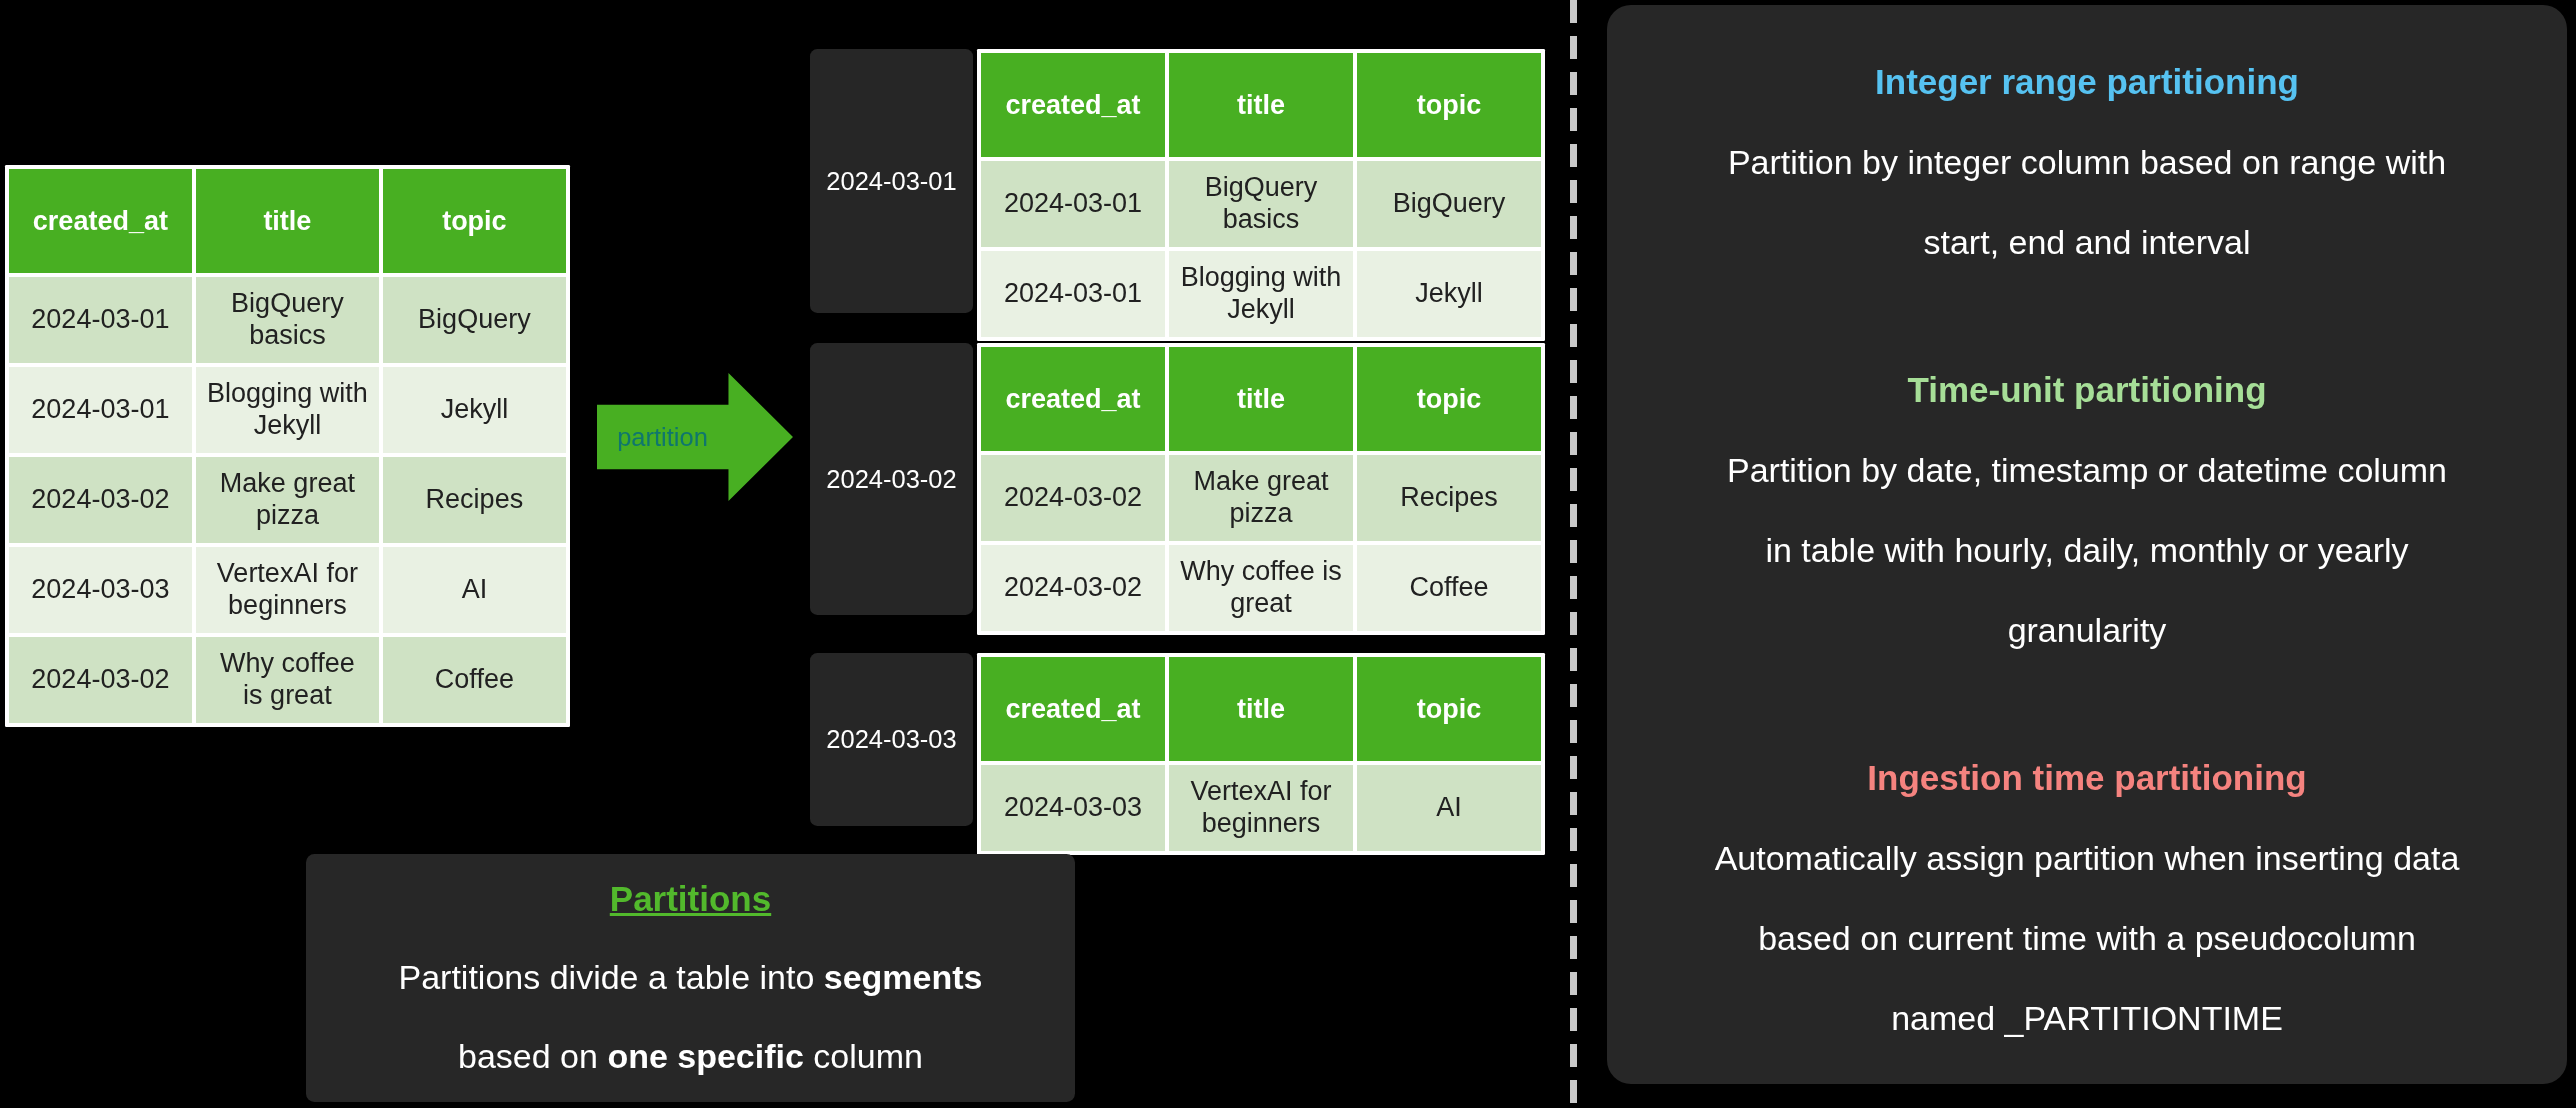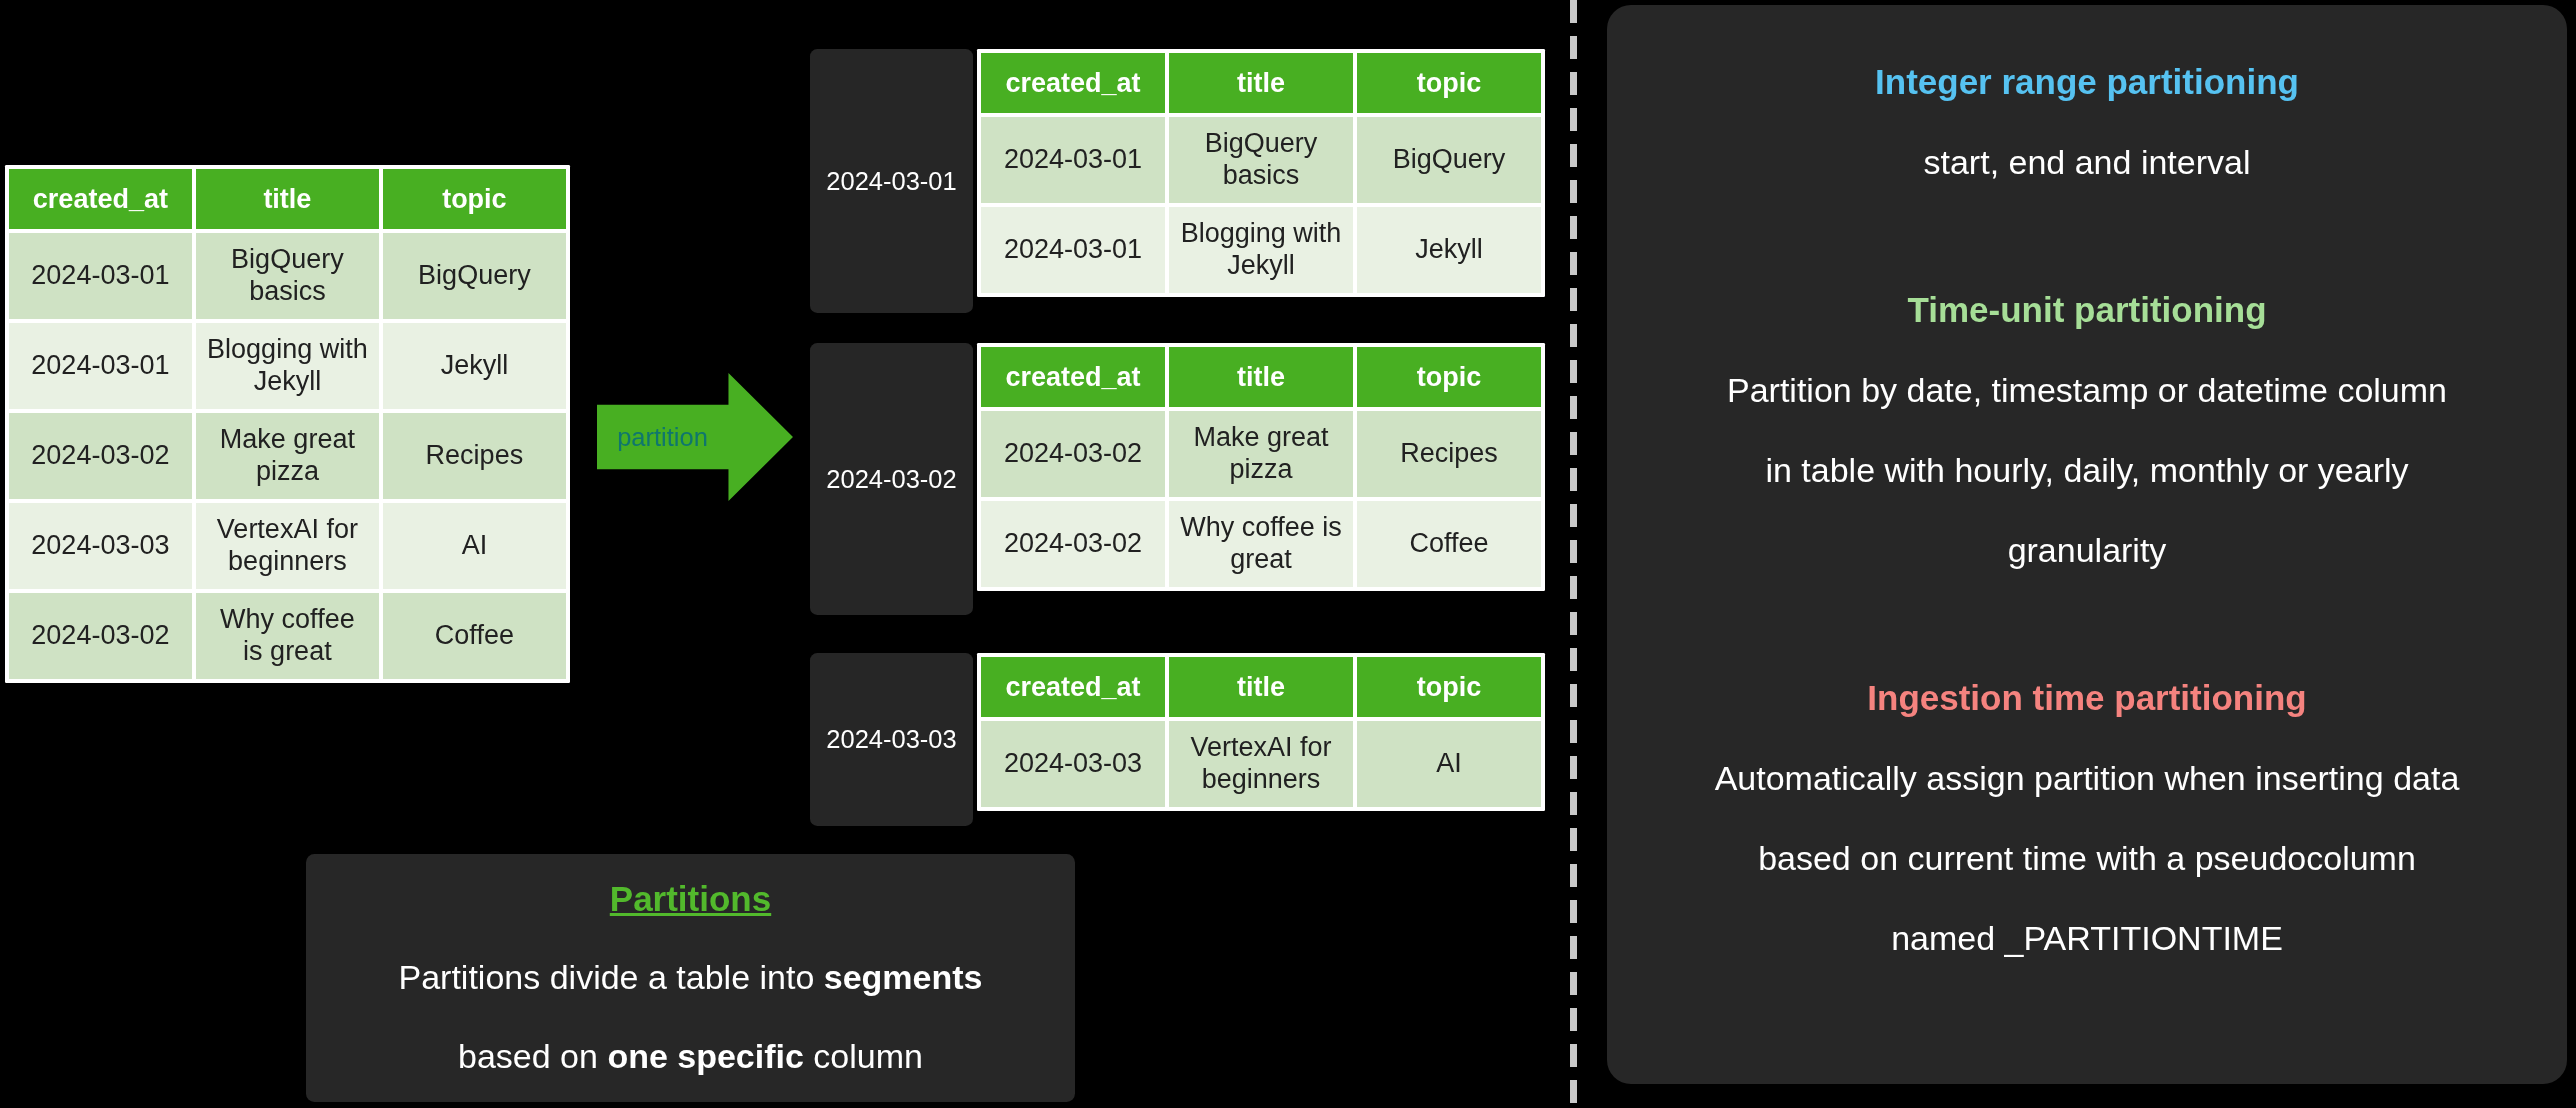--- a/index.html
+++ b/index.html
@@ -11,24 +11,24 @@
   
   .gtable{
     position:absolute;
     border-collapse:separate;
     border-spacing:4.9px;
     background:#fff;
     table-layout:fixed;
     border-radius:1.2px;
   }
   .gtable th{
-    height:60px;
+    height:72px;
     font-size:27px;font-weight:bold;color:#fff;
     text-align:center;vertical-align:middle;
-    padding:0 6px;
+    padding:16px 6px;
   }
   .gtable td{
     height:86px;
     font-size:27px;color:#212121;
     text-align:center;vertical-align:middle;
     line-height:1.18;
     padding:0 11px;
   }
   .src{left:4.9px;top:165px;width:565px;}
   .pt1{left:977px;top:49px;width:568px;}
@@ -197,20 +197,21 @@
   <div class="note-title" style="color: rgb(82, 185, 44);">Partitions</div>
   <div class="note-line"><span>Partitions divide a table into </span><b>segments</b></div>
   <div class="note-line"><span>based on </span><b>one specific</b><span> column</span></div>
 </div>
 
 <div class="dashes"></div>
 
 <div class="info" style="background-color: rgb(39, 39, 39);">
   <div class="sec">
     <div class="sec-title" style="color: rgb(86, 194, 241);">Integer range partitioning</div>
+    <div class="sec-line">Partition by integer column based on range with</div>
     <div class="sec-line">start, end and interval</div>
   </div>
   <div class="sec">
     <div class="sec-title" style="color: rgb(166, 222, 151);">Time-unit partitioning</div>
     <div class="sec-line">Partition by date, timestamp or datetime column</div>
     <div class="sec-line">in table with hourly, daily, monthly or yearly</div>
     <div class="sec-line">granularity</div>
   </div>
   <div class="sec">
     <div class="sec-title" style="color: rgb(245, 131, 127);">Ingestion time partitioning</div>

